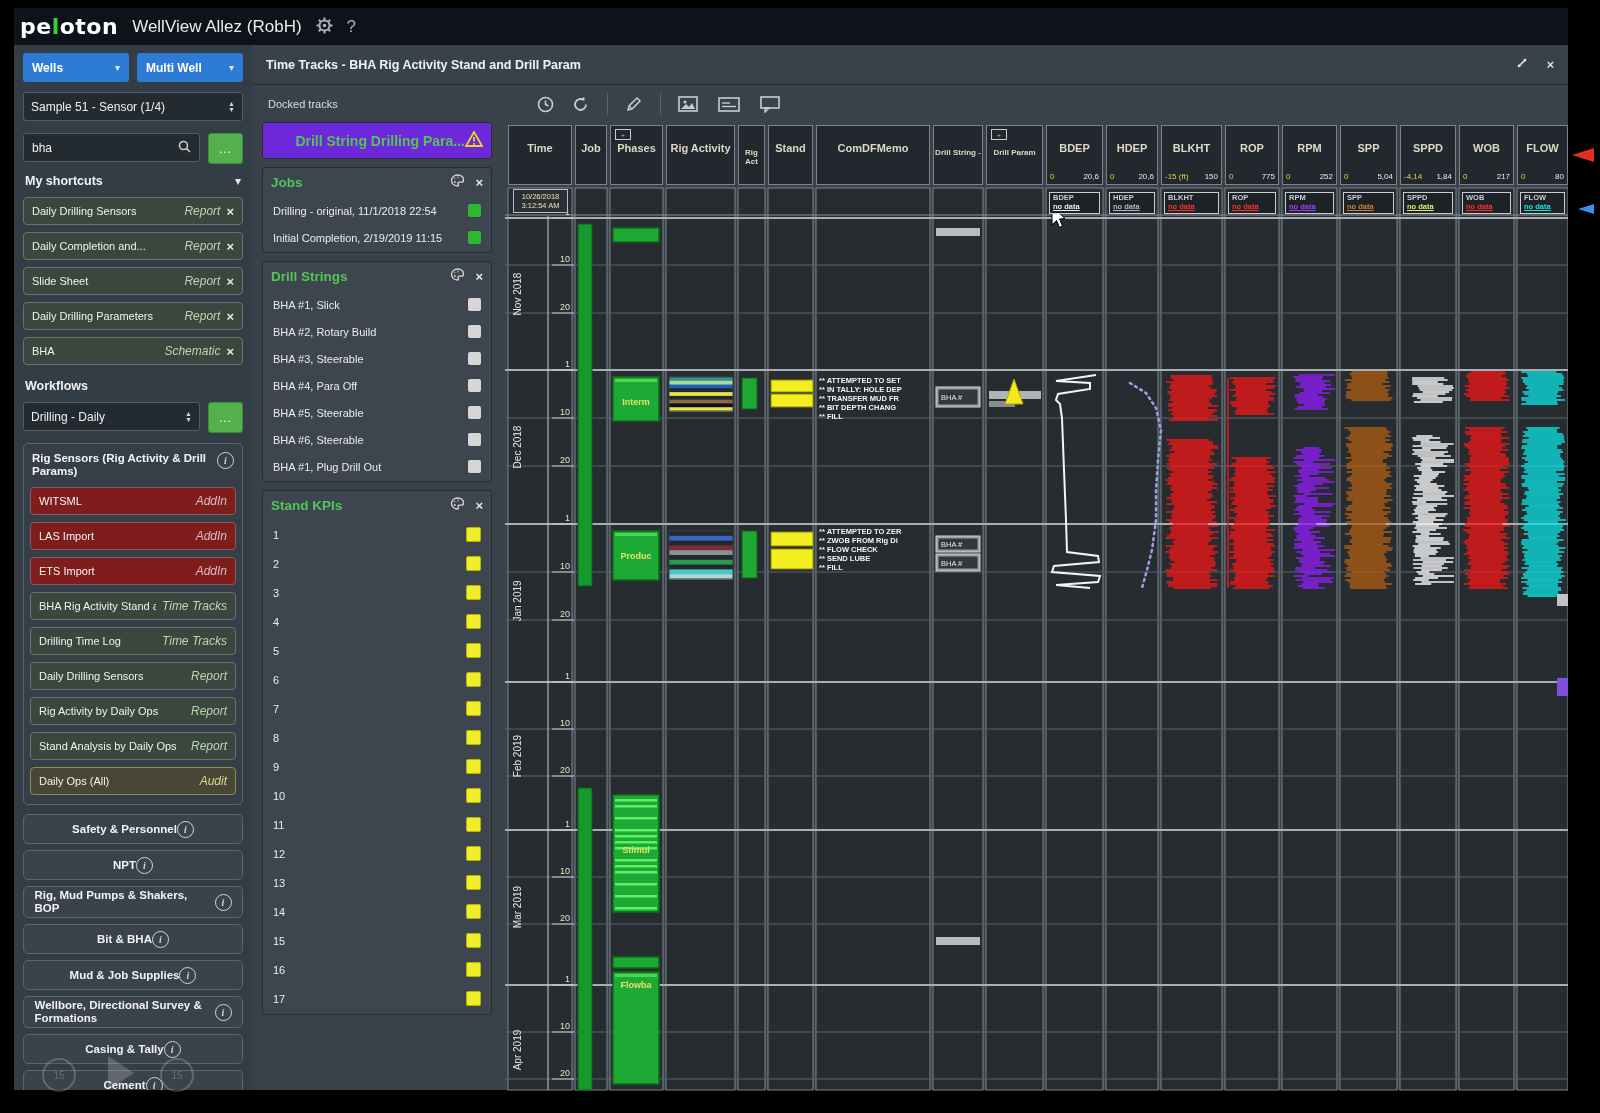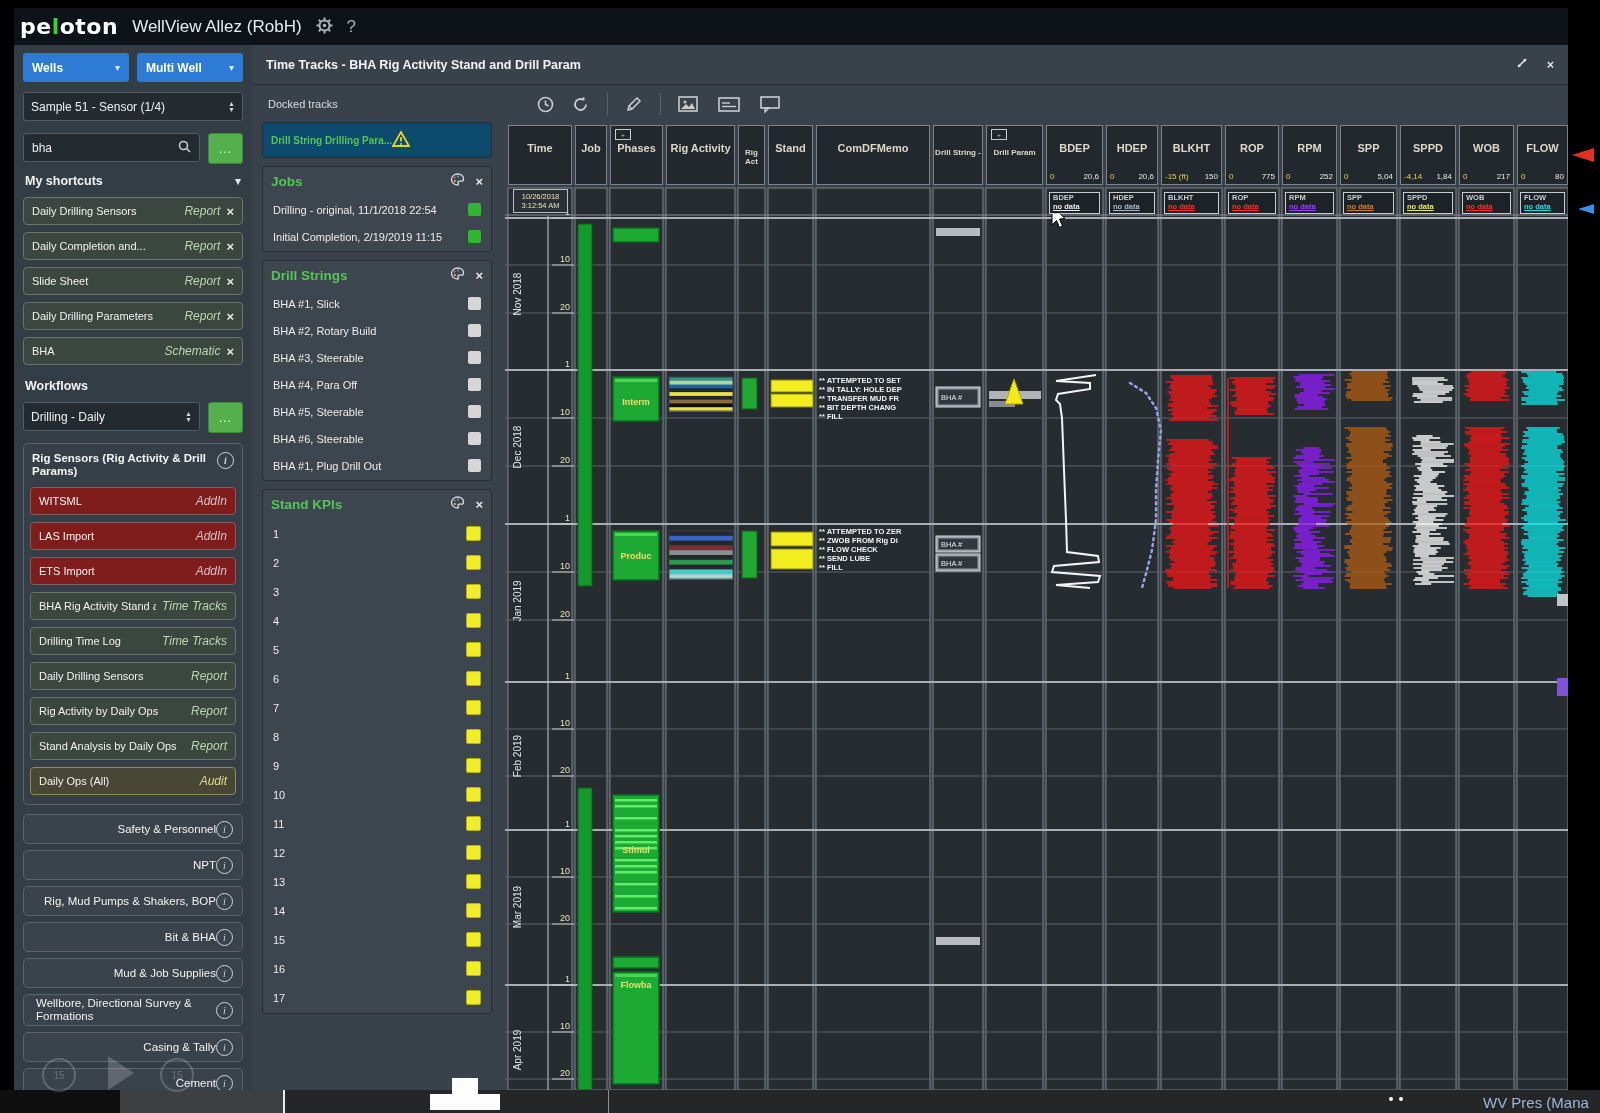--- a/index.html
+++ b/index.html
@@ -35,40 +35,40 @@
   .sb-item .typ{font-style:italic;font-size:12px;color:#b9d8b2;}
   .sb-item .x{color:#e8e8e8;font-size:13px;font-weight:bold;}
   .sb-item.addin{background:#7f1d1d;border-color:#7d6066;}
   .sb-item.addin .typ{color:#d8bcc4;}
   .sb-item.audit{background:#484736;border-color:#8e8d58;}
   .sb-item.audit .typ{color:#ddd98e;}
   #wf-group{border:1px solid #5a646d;border-radius:5px;padding:7px 6px 2px 6px;margin-bottom:9px;background:#363f48;}
   .wf-head{display:flex;align-items:flex-start;justify-content:space-between;font-size:11.5px;font-weight:bold;
            color:#f4f4f4;margin:1px 2px 9px 2px;line-height:13px;}
   .group-item{background:#3a434c;border:1px solid #5a646d;border-radius:5px;min-height:30px;margin-bottom:6px;
-              display:flex;align-items:center;justify-content:flex-end;padding:2px 9px;font-size:11.5px;
-              font-weight:normal;color:#f2f2f2;box-sizing:border-box;line-height:13px;}
+              display:flex;align-items:center;justify-content:center;padding:2px 9px;font-size:11.5px;
+              font-weight:bold;color:#f2f2f2;box-sizing:border-box;line-height:13px;}
   .info-ico{width:15px;height:15px;border:1.5px solid #cfd6dc;border-radius:50%;color:#cfd6dc;font-size:10px;
             display:flex;align-items:center;justify-content:center;font-style:italic;font-family:"Liberation Serif",serif;flex:none;}
   
   #main-bg{position:absolute;left:252px;top:45px;width:1316px;height:1045px;background:#39424b;z-index:1;}
   #panel-header{position:absolute;left:252px;top:45px;width:1316px;height:40px;background:#39424b;
                 border-bottom:1px solid #262c32;display:flex;align-items:center;padding:14px 14px;box-sizing:border-box;
                 font-size:12.5px;font-weight:bold;color:#f2f2f2;z-index:4;gap:48px;}
   #subbar{position:absolute;left:252px;top:86px;width:1316px;height:36px;display:flex;align-items:center;z-index:4;
           font-size:11px;color:#d8dde2;}
   .tool-sep{width:1px;height:22px;background:#5a636c;margin:0 9px;}
   .tool-ico{margin:0 8px;display:flex;align-items:center;}
   
   #docked{position:absolute;left:262px;top:122px;width:230px;height:968px;overflow:hidden;z-index:4;}
   .card{background:#3d464f;border:1px solid #272d33;border-radius:3px;margin-bottom:8px;padding:6px 8px;}
   .card-title{display:flex;align-items:center;justify-content:space-between;font-size:13.5px;font-weight:bold;color:#55c457;}
   .card-title .ics{display:flex;gap:10px;align-items:center;color:#e6e6e6;font-size:13px;}
-  .warn-card{background:#0c4a6e;border:1px solid #272d33;border-radius:3px;margin-bottom:8px;padding:8px;
-             display:flex;align-items:center;justify-content:flex-start;font-size:10px;font-weight:bold;color:#55c457;}
+  .warn-card{background:#6d28d9;border:1px solid #272d33;border-radius:3px;margin-bottom:8px;padding:8px;
+             display:flex;align-items:center;justify-content:flex-end;font-size:14px;font-weight:bold;color:#55c457;}
   .li-row{display:flex;align-items:center;justify-content:space-between;margin:14px 2px 2px 2px;font-size:11px;color:#f0eaea;}
   .swatch{width:13px;height:13px;border-radius:2px;flex:none;}
   
   #right-margin{position:absolute;left:1568px;top:0;width:32px;height:1113px;background:#000;z-index:20;}
   #top-margin{position:absolute;left:0;top:0;width:1600px;height:8px;background:#000;z-index:20;}
   #left-margin{position:absolute;left:0;top:0;width:14px;height:1113px;background:#000;z-index:20;}
   #bottom-bar{position:absolute;left:0;top:1090px;width:1600px;height:23px;background:#242628;z-index:22;}
   .ghost{opacity:0.22;}
   .hdr-box{position:absolute;background:#23282e;border:1px solid #7c838a;box-sizing:border-box;z-index:6;}
   .hdr-name{position:absolute;width:100%;text-align:center;top:16px;font-size:11px;font-weight:bold;color:#ddd8c6;}
@@ -1438,31 +1438,20 @@
         <div>** ZWOB FROM  Rig Di</div>
         <div>** FLOW CHECK</div>
         <div>** SEND LUBE</div>
         <div>** FILL</div>
       </div>
     </div>
 
   <div id="top-margin"></div>
   <div id="left-margin"></div>
   <div id="right-margin"></div>
-  <div id="bottom-bar">
-    <div class="abs" style="left:0;top:0;width:120px;height:23px;background:#0f0f10;"></div>
-    <div class="abs" style="left:120px;top:0;width:163px;height:23px;background:#3c4043;"></div>
-    <div class="abs" style="left:283px;top:0;width:2px;height:23px;background:#e8e8e8;"></div>
-    <div class="abs" style="left:608px;top:0;width:1px;height:23px;background:#8a9095;"></div>
-    <div class="abs" style="left:430px;top:4px;width:70px;height:16px;background:#fdfdfd;"></div>
-    <div class="abs" style="left:452px;top:-12px;width:26px;height:20px;background:#fdfdfd;"></div>
-    <div class="abs" style="left:1389px;top:7px;width:4px;height:4px;background:#fff;border-radius:50%;"></div>
-    <div class="abs" style="left:1399px;top:7px;width:4px;height:4px;background:#fff;border-radius:50%;"></div>
-    <div class="abs" style="left:1483px;top:4px;font-size:15px;color:#9fb6d8;white-space:nowrap;">WV Pres (Mana</div>
-  </div>
 
   <div class="abs ghost" style="left:42px;top:1058px;width:30px;height:30px;border:2px solid #e8e8e8;border-radius:50%;z-index:23;color:#fff;font-size:10px;display:flex;align-items:center;justify-content:center;">
       <span>15</span>
     </div>
   <div class="abs ghost" style="left:108px;top:1056px;width:0;height:0;border-left:26px solid #e8e8e8;border-top:17px solid transparent;border-bottom:17px solid transparent;z-index:23;"></div>
   <div class="abs ghost" style="left:160px;top:1058px;width:30px;height:30px;border:2px solid #e8e8e8;border-radius:50%;z-index:23;color:#fff;font-size:10px;display:flex;align-items:center;justify-content:center;">
       <span>15</span>
     </div>
 
   <div class="abs" style="left:1572px;top:148px;width:0;height:0;border-right:22px solid #e03020;border-top:7px solid transparent;border-bottom:7px solid transparent;z-index:30;"></div>

